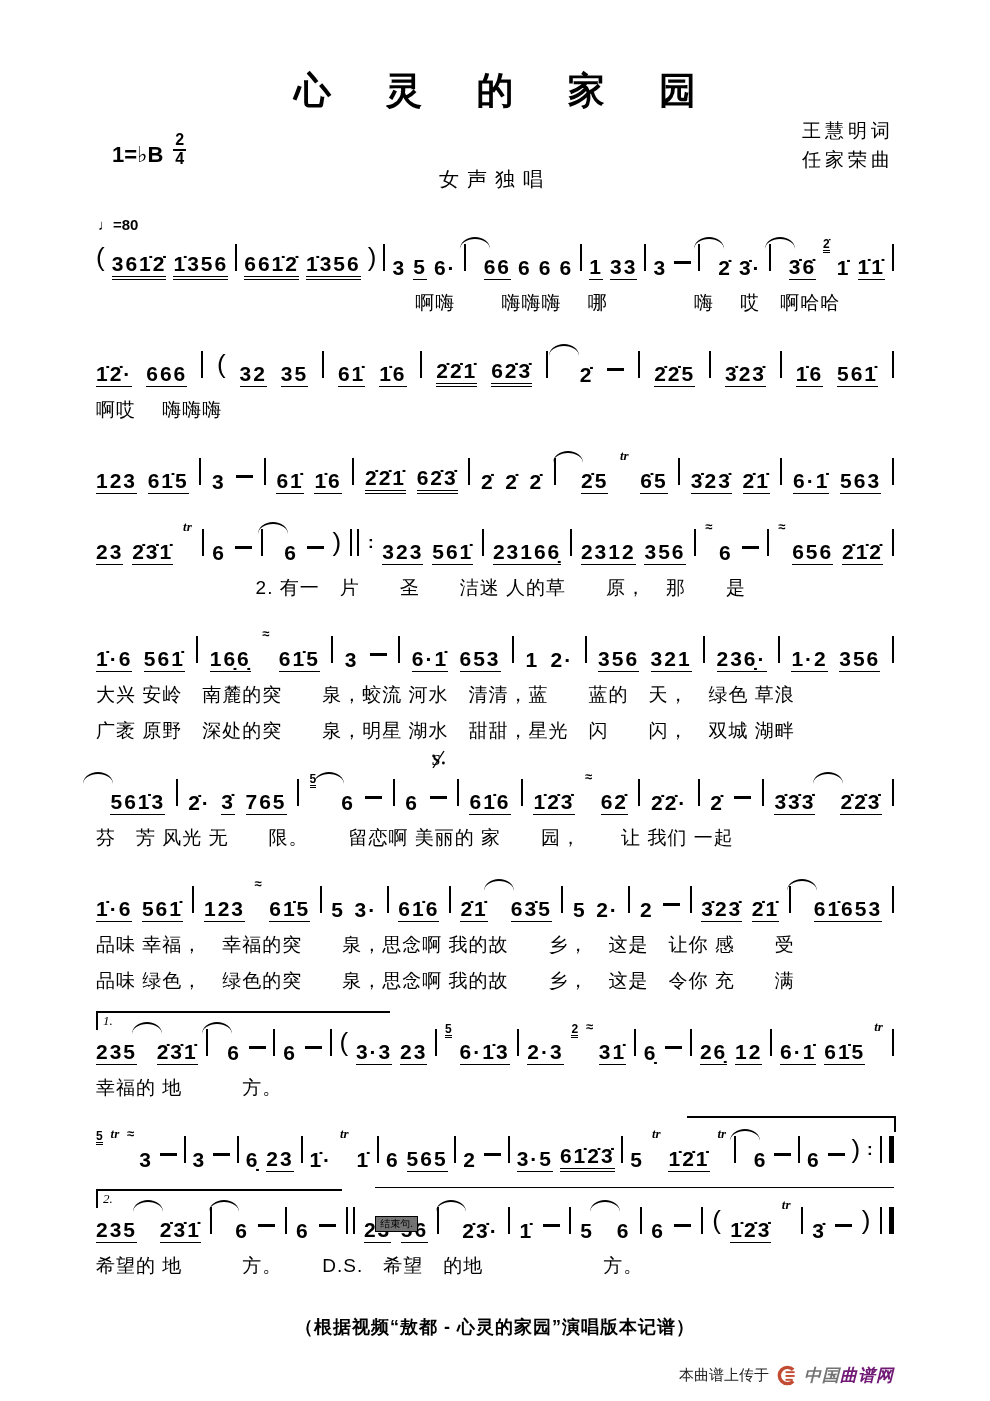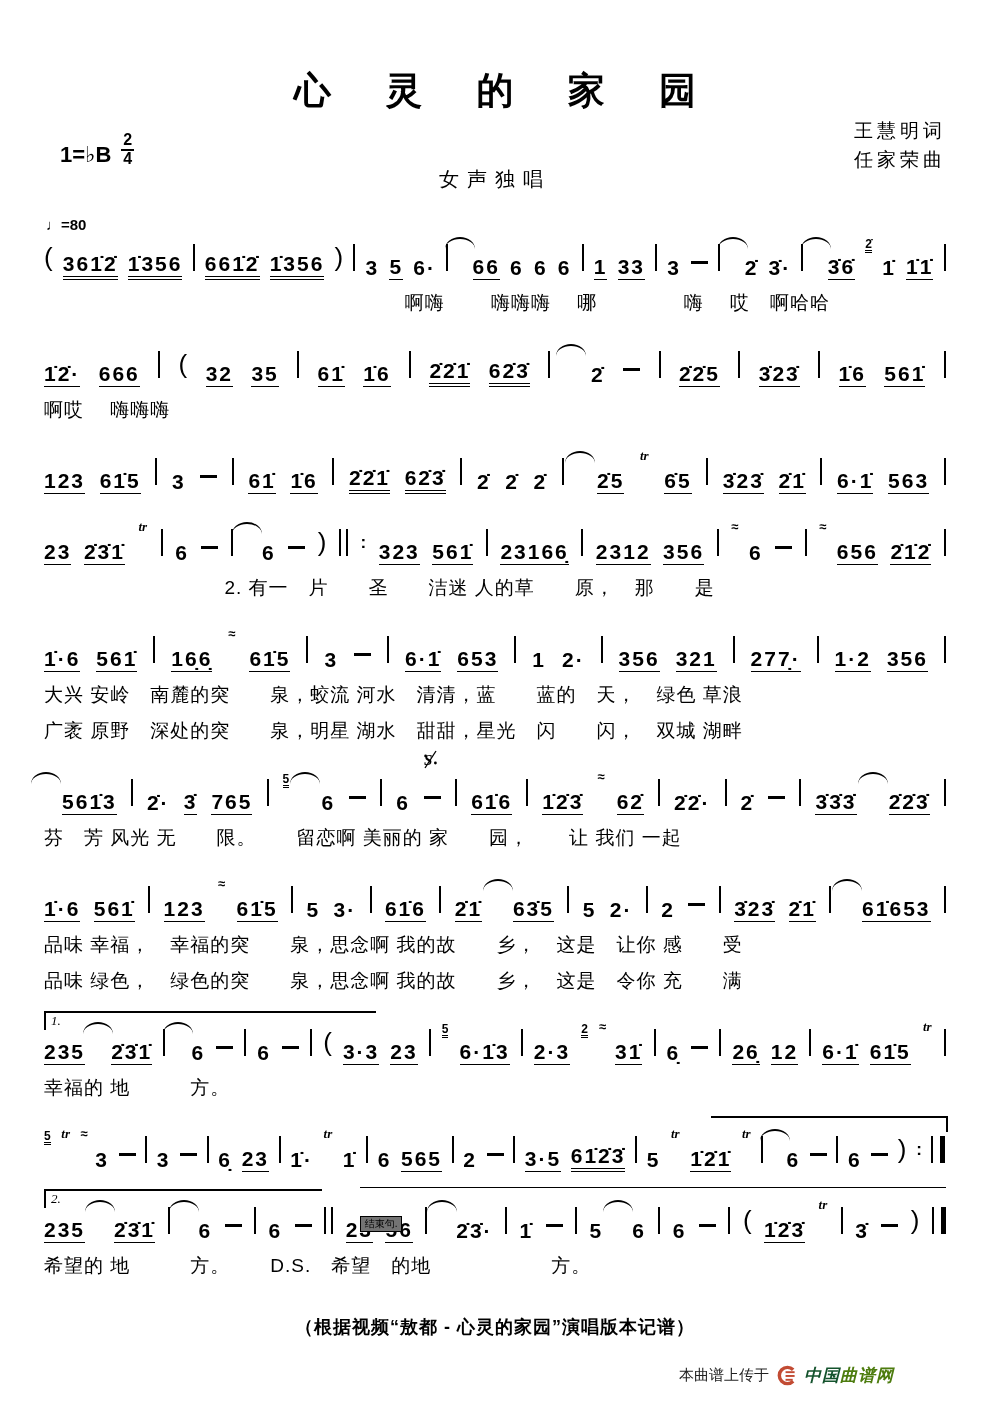--- a/index.html
+++ b/index.html
@@ -1,18 +1,18 @@
 <!DOCTYPE html>
 <html><head>
 <meta charset="utf-8">
 <style>
   html,body{margin:0;padding:0;background:#888;}
   .sheet{width:990px;height:1401px;background:#ffffff;position:relative;margin:0 auto;
          font-family:"Liberation Sans","DejaVu Sans",sans-serif;color:#000;overflow:hidden;}
-  .content{padding:0 44px;}
+  .content{padding:0 96px;}
   .title{text-align:center;font-size:37px;font-weight:bold;letter-spacing:22px;padding-top:66px;text-indent:22px;}
   .meta-row{position:relative;height:74px;margin-top:14px;}
   .keysig{position:absolute;left:16px;top:2px;font-size:22px;font-weight:bold;display:flex;align-items:flex-end;gap:10px;}
   .timesig{display:inline-block;text-align:center;font-size:16px;font-weight:bold;line-height:1.05;}
   .timesig .num{display:block;border-bottom:2px solid #000;padding:0 2px;}
   .timesig .den{display:block;}
   .perf{position:absolute;left:0;right:0;top:36px;text-align:center;font-size:20px;letter-spacing:8px;}
   .credits{position:absolute;right:0;top:-14px;font-size:19px;line-height:1.55;letter-spacing:4px;text-align:left;}
   
   #systems{margin-top:30px;}
@@ -42,22 +42,22 @@
   .rbracket{position:absolute;top:-10px;height:14px;border-top:2px solid #000;border-right:2px solid #000;z-index:3;}
   .topline{position:absolute;top:-10px;height:0;border-top:1.4px solid #000;z-index:3;}
   .endbox{position:absolute;top:-17px;border:1.3px solid #000;font-size:10px;padding:0 4px;
           background:#737373;z-index:4;line-height:1.35;margin-top:36px;}
   .segno{position:absolute;top:-20px;z-index:3;}
   
   .source{text-align:center;font-size:18px;margin-top:36px;letter-spacing:1px;font-weight:bold;}
   .uploader{position:absolute;right:96px;bottom:14px;display:flex;align-items:center;gap:7px;
             font-size:15px;color:#222;}
   .site{font-style:italic;font-weight:bold;font-size:17px;letter-spacing:1px;}
-  .site .p1{color:#14532d;}
-  .site .p2{color:#4d7c0f;}
+  .site .p1{color:#737373;}
+  .site .p2{color:#701a75;}
 </style>
 </head>
 <body>
 
 <div class="sheet">
   <div class="content">
 
     <div class="title">心 灵 的 家 园</div>
 
     <div class="meta-row">
@@ -224,21 +224,21 @@
             <span class="bar"></span>
             <span class="ng u1">6·1̇</span>
             <span class="ng u1">653</span>
             <span class="bar"></span>
             <span class="ng">1</span>
             <span class="ng">2·</span>
             <span class="bar"></span>
             <span class="ng u1">356</span>
             <span class="ng u1">321</span>
             <span class="bar"></span>
-            <span class="ng u1">277̣·</span>
+            <span class="ng u1">236̣·</span>
             <span class="bar"></span>
             <span class="ng u1">1·2</span>
             <span class="ng u1">356</span>
             <span class="bar"></span>
           </div>
           <div class="lyric" style="padding-left: 0%;">大兴 安岭　南麓的突　　泉，蛟流 河水　清清，蓝　　蓝的　天，　绿色 草浪</div>
           <div class="lyric" style="padding-left: 0%;">广袤 原野　深处的突　　泉，明星 湖水　甜甜，星光　闪　　闪，　双城 湖畔</div>
         </div>
         <div class="system">
           <span class="segno" style="left: 42%;"><svg width="15" height="21" viewBox="0 0 15 21">

